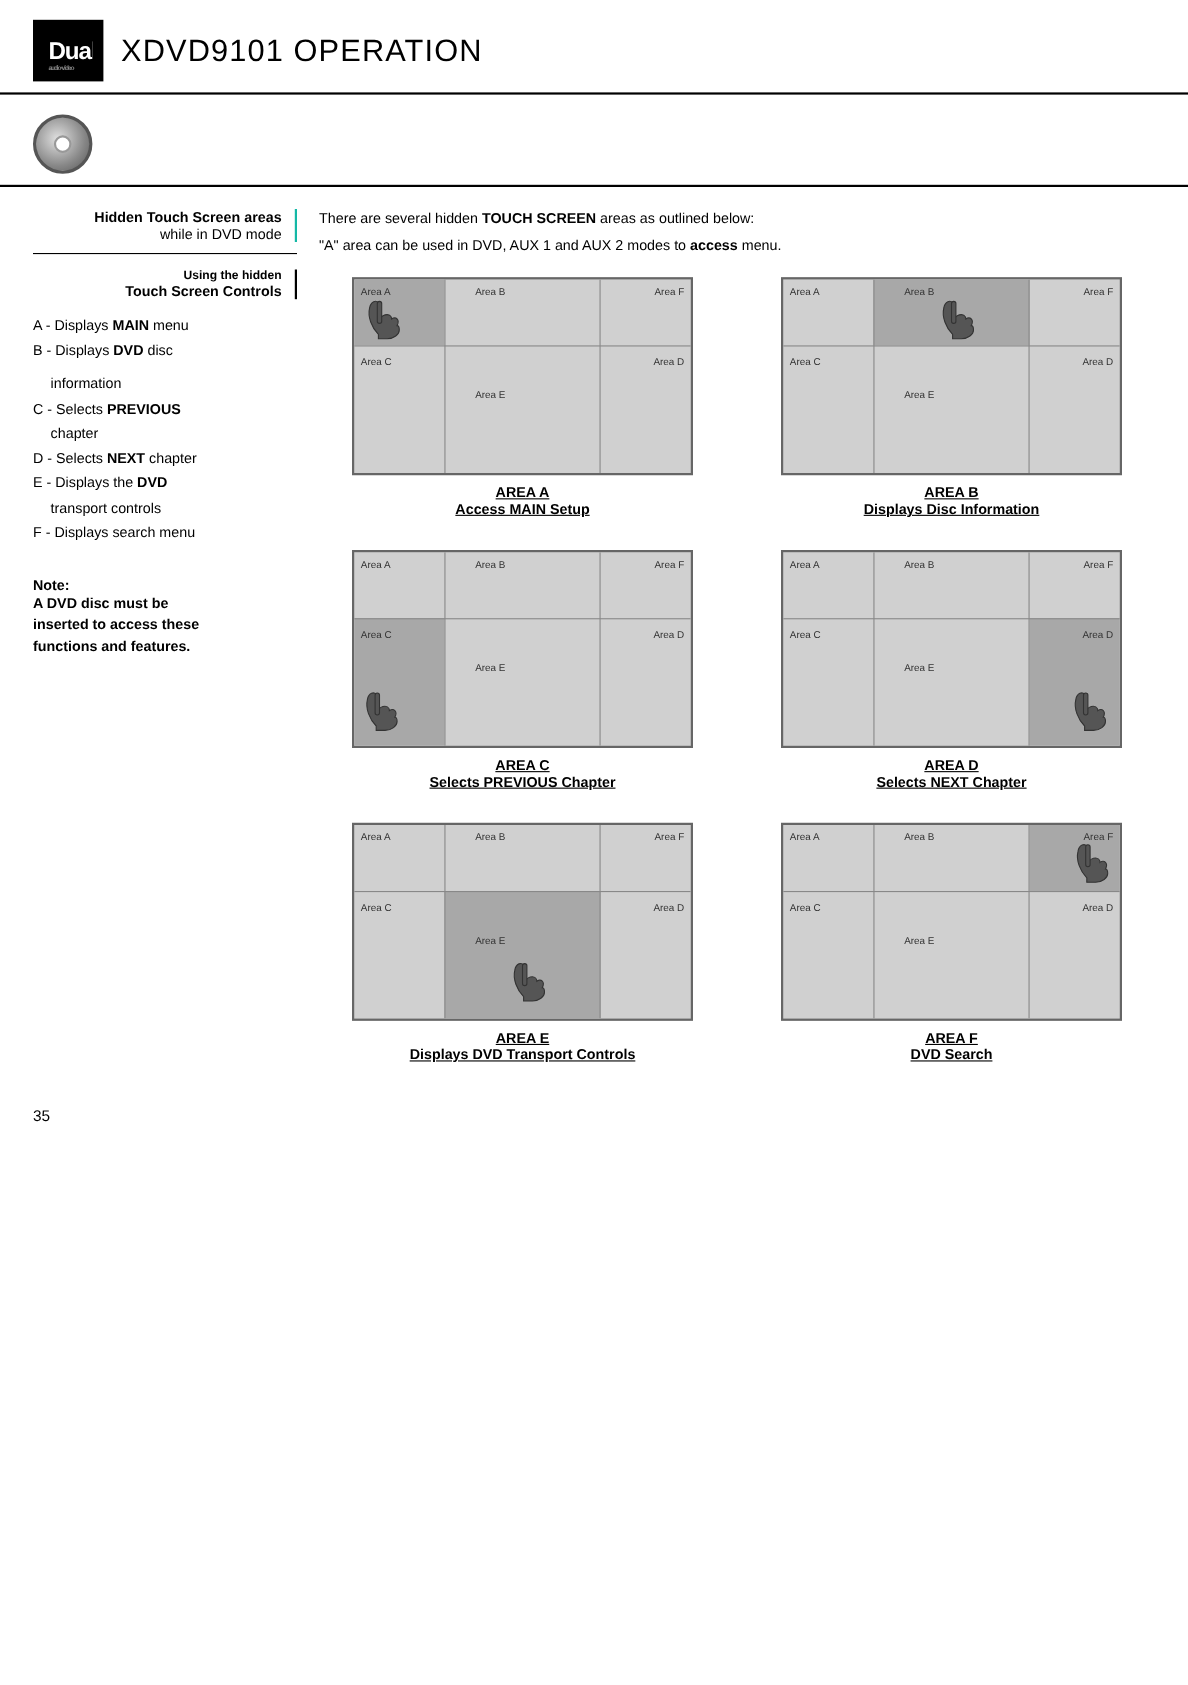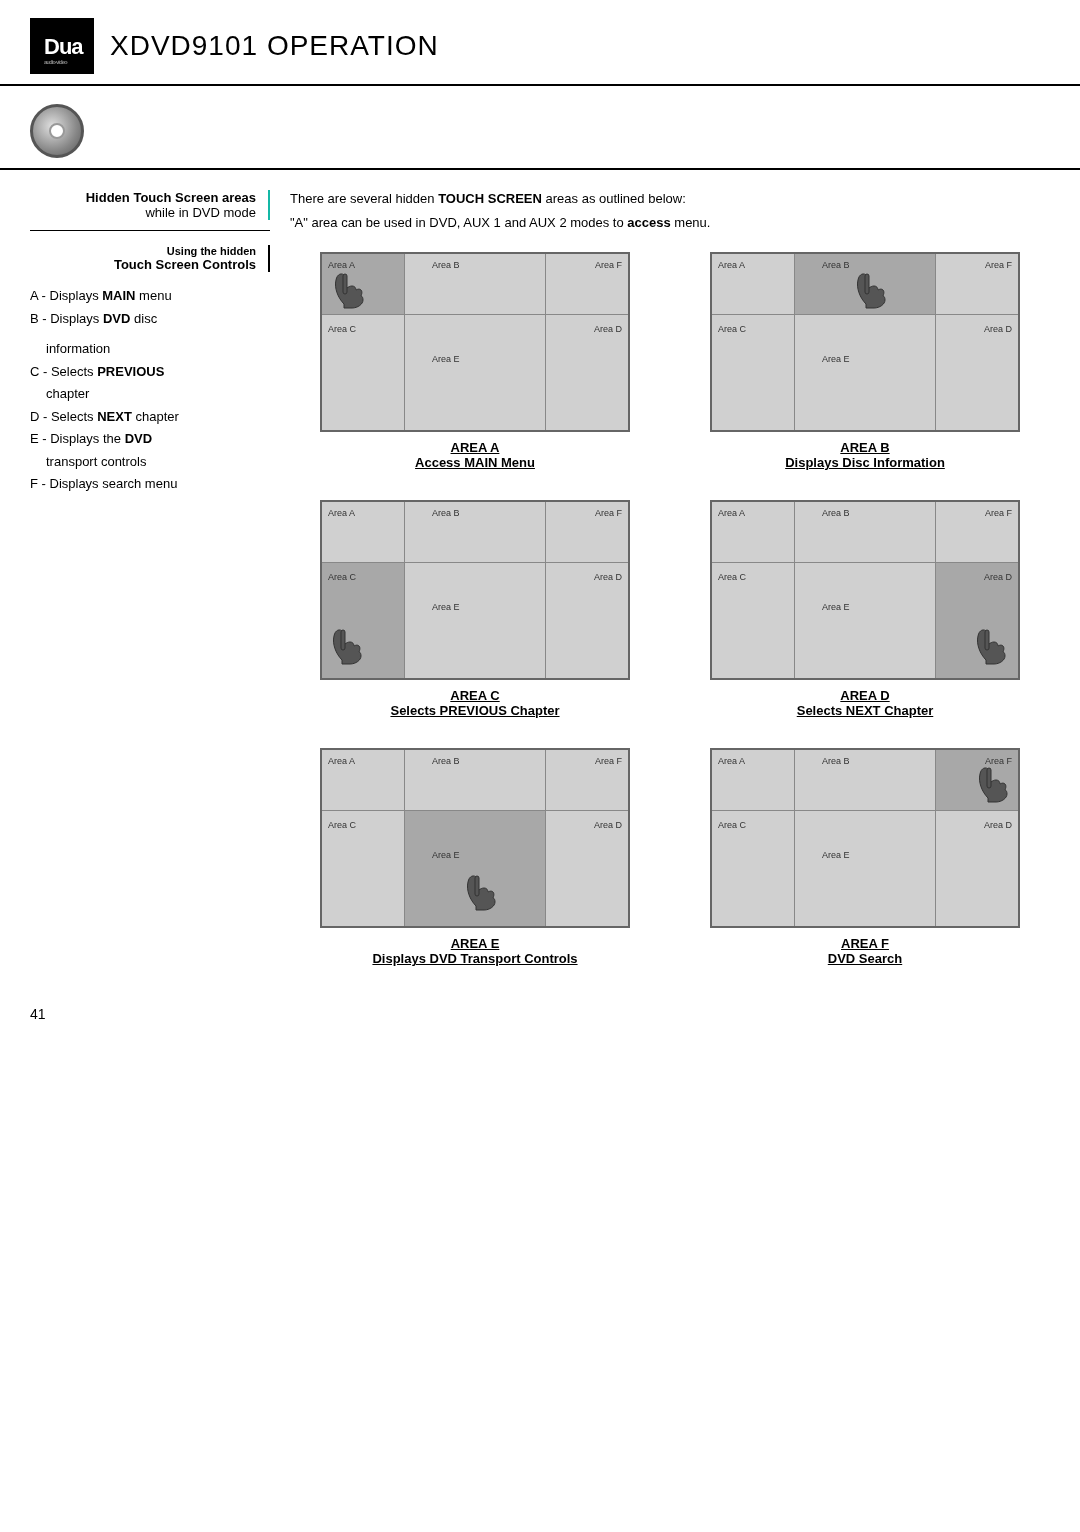--- a/index.html
+++ b/index.html
@@ -278,20 +278,24 @@
       <li>B - Displays<span class="bold-word"> DVD</span> disc</li>
       <li style="padding-left:16px;margin-top:11px;">information</li>
       <li>C - Selects<span class="bold-word"> PREVIOUS</span></li>
       <li style="padding-left:16px;">chapter</li>
       <li>D - Selects<span class="bold-word"> NEXT</span> chapter</li>
       <li>E - Displays the<span class="bold-word"> DVD</span></li>
       <li style="padding-left:16px;">transport controls</li>
       <li>F - Displays search menu</li>
     </ul>
 
+    <div class="note-section">
+      <div class="note-title">Note:</div>
+      <div class="note-body">A DVD disc must be<br>inserted to access these<br>functions and features.</div>
+    </div>
   </div>
 
   <div class="right-content">
     <p class="intro-text">
       There are several hidden <span class="bold-word">TOUCH SCREEN</span> areas as outlined below:
     </p>
     <p class="access-text">
       "A" area can be used in DVD, AUX 1 and AUX 2 modes to <span class="bold-word">access</span> menu.
     </p>
 
@@ -315,21 +319,21 @@
 
           <div class="hand-cursor" style="left: 8px; top: 12px;">
             <svg width="40" height="45" viewBox="0 0 40 45">
               <path d="M14 38 C8 32 4 22 6 14 C7 8 12 6 15 10 L15 24 C15 24 18 20 22 20 C26 20 26 24 26 24 C26 24 29 22 31 24 C33 26 31 30 31 30 C31 30 33 30 33 34 C33 38 28 42 22 42 L14 42 Z" fill="#555" stroke="#333" stroke-width="1"></path>
               <rect x="13" y="8" width="4" height="20" rx="2" fill="#555" stroke="#333" stroke-width="1"></rect>
             </svg>
           </div>
         </div>
         <div class="diagram-caption">
           <div class="caption-area">AREA A</div>
-          <div class="caption-desc">Access MAIN Menu</div>
+          <div class="caption-desc">Access MAIN Setup</div>
         </div>
       </div>
 
       <div class="diagram-item">
         <div class="box-wrapper">
 
           <div class="highlight-area" style="left:82px; right:82px; top:0; height:60px; background:#a8a8a8;"></div>
           <div class="vdiv-left"></div>
           <div class="vdiv-right"></div>
           <div class="hdiv-top"></div>
@@ -460,14 +464,14 @@
           <div class="caption-desc">DVD Search</div>
         </div>
       </div>
 
     </div>
   </div>
 
 </div>
 
 <div style="padding: 20px 30px;">
-  <span style="font-size:14px;">41</span>
+  <span style="font-size:14px;">35</span>
 </div>
 
 </body></html>

